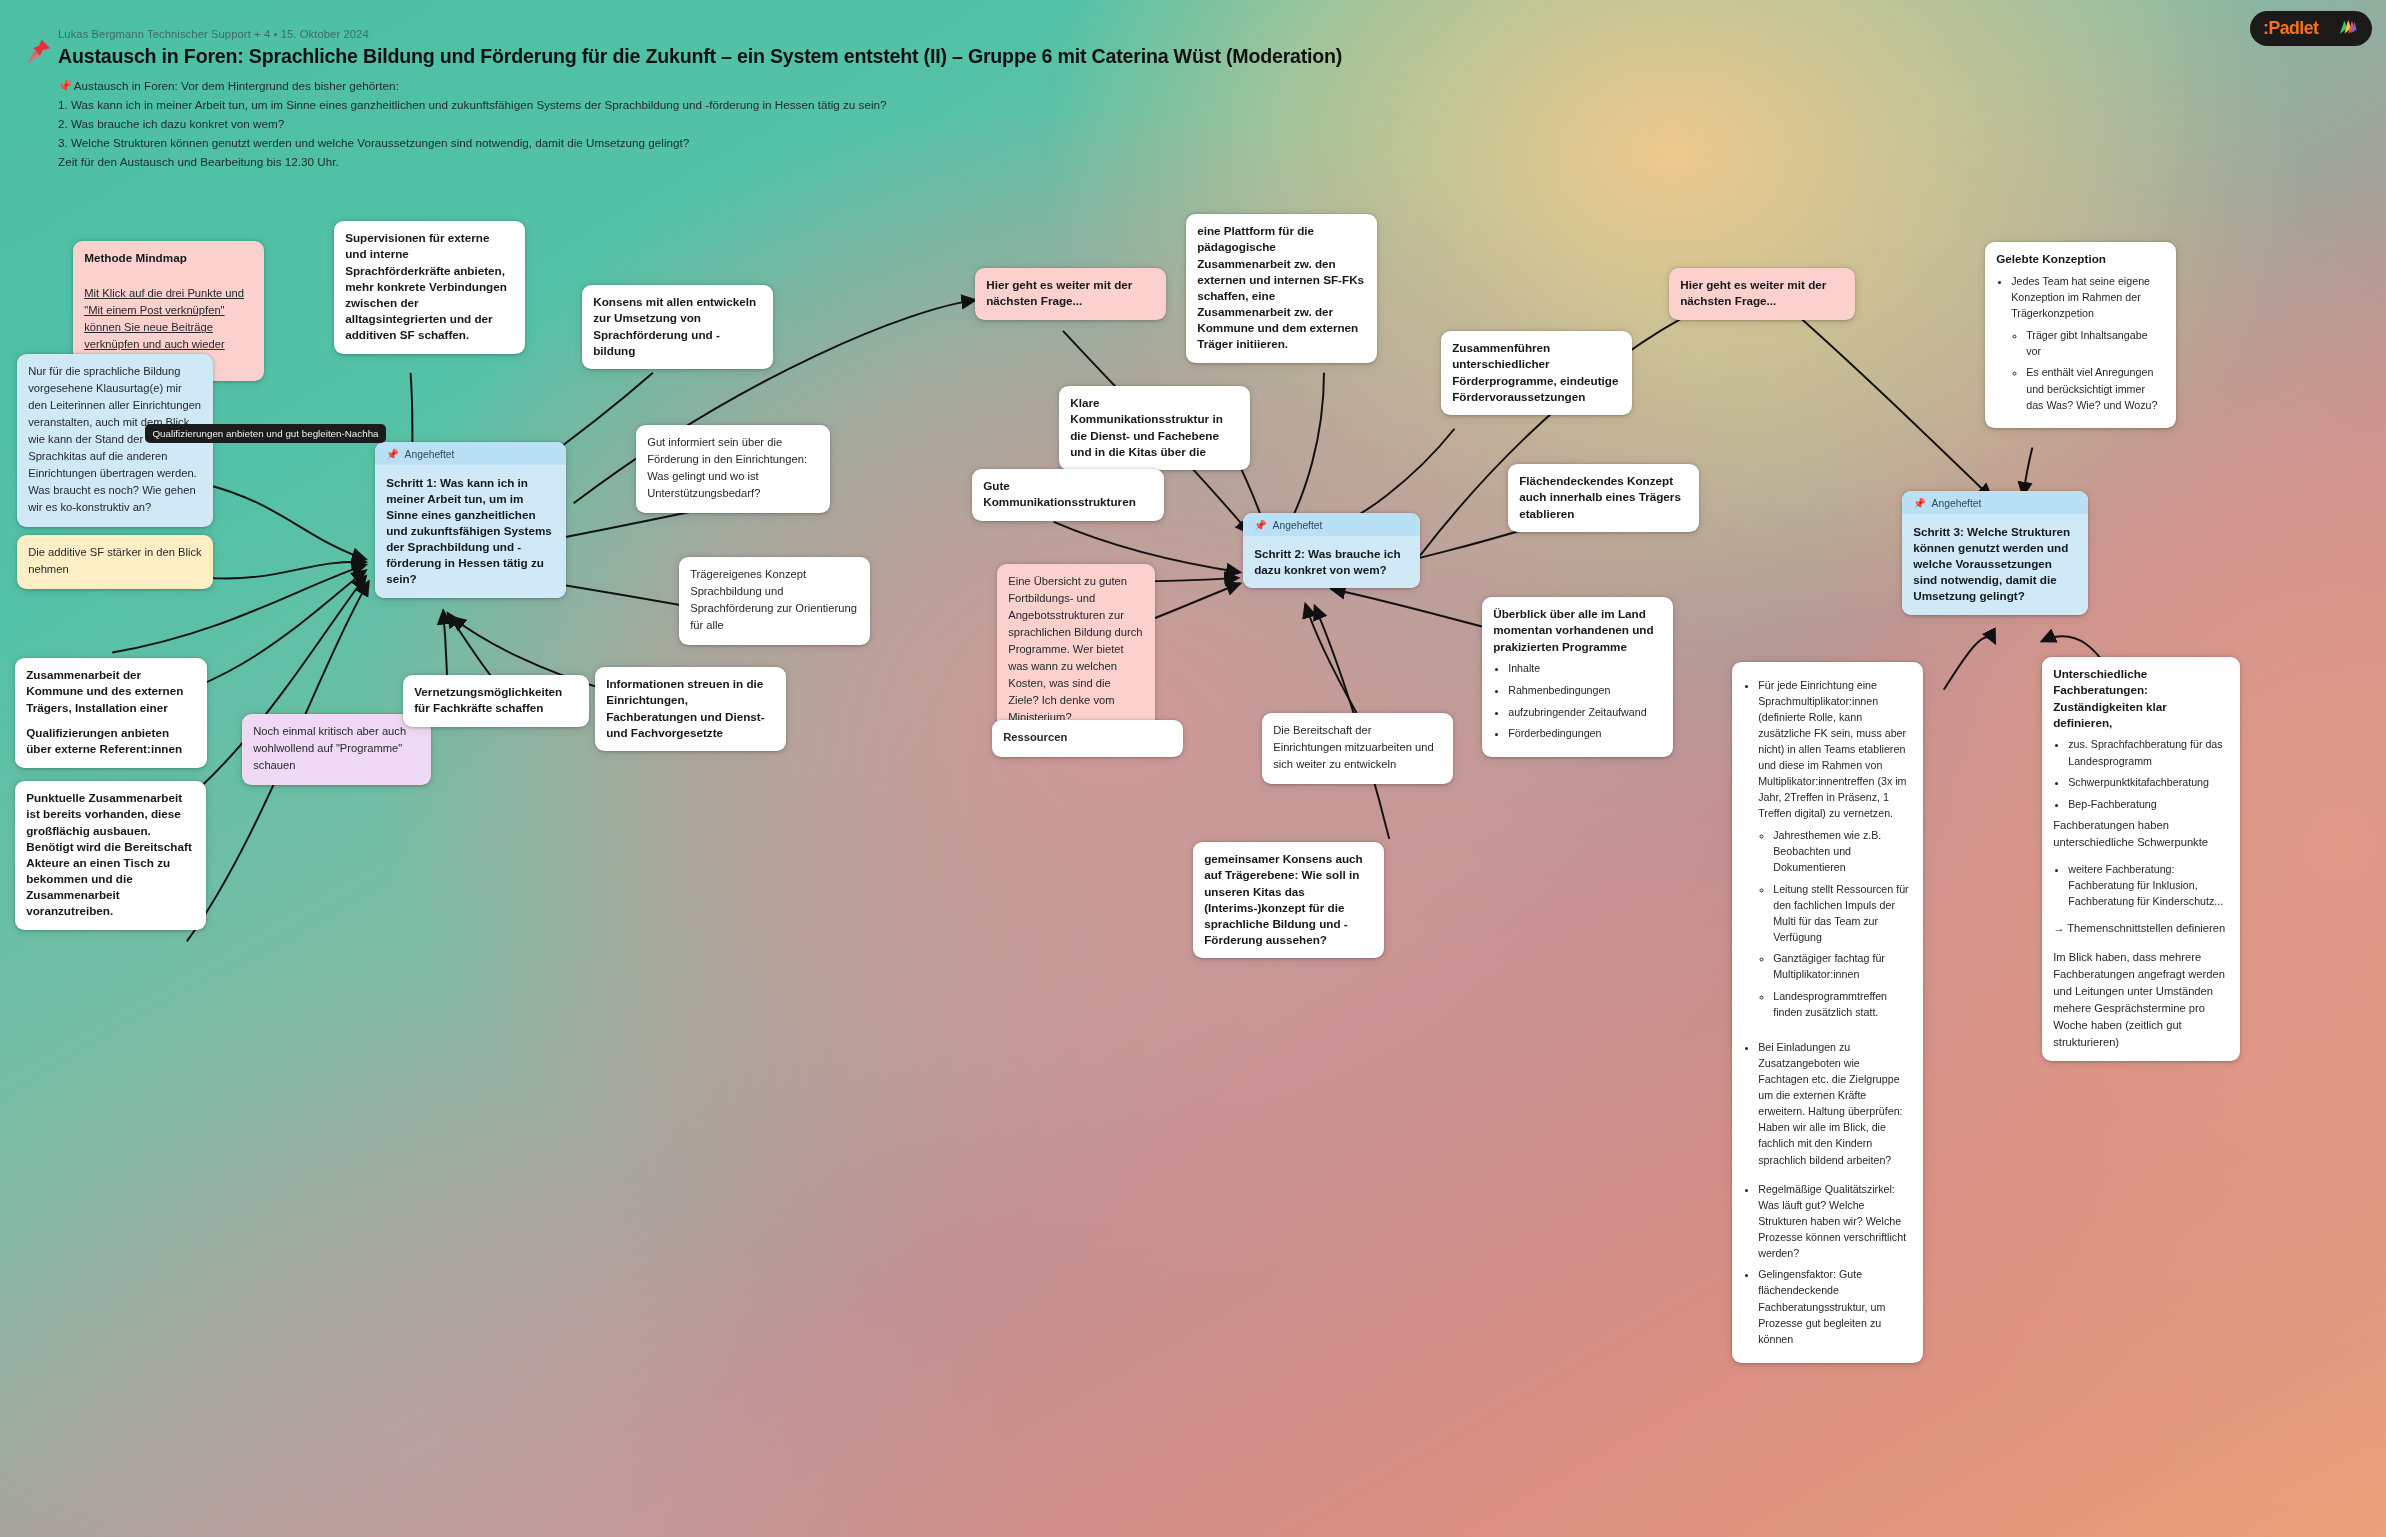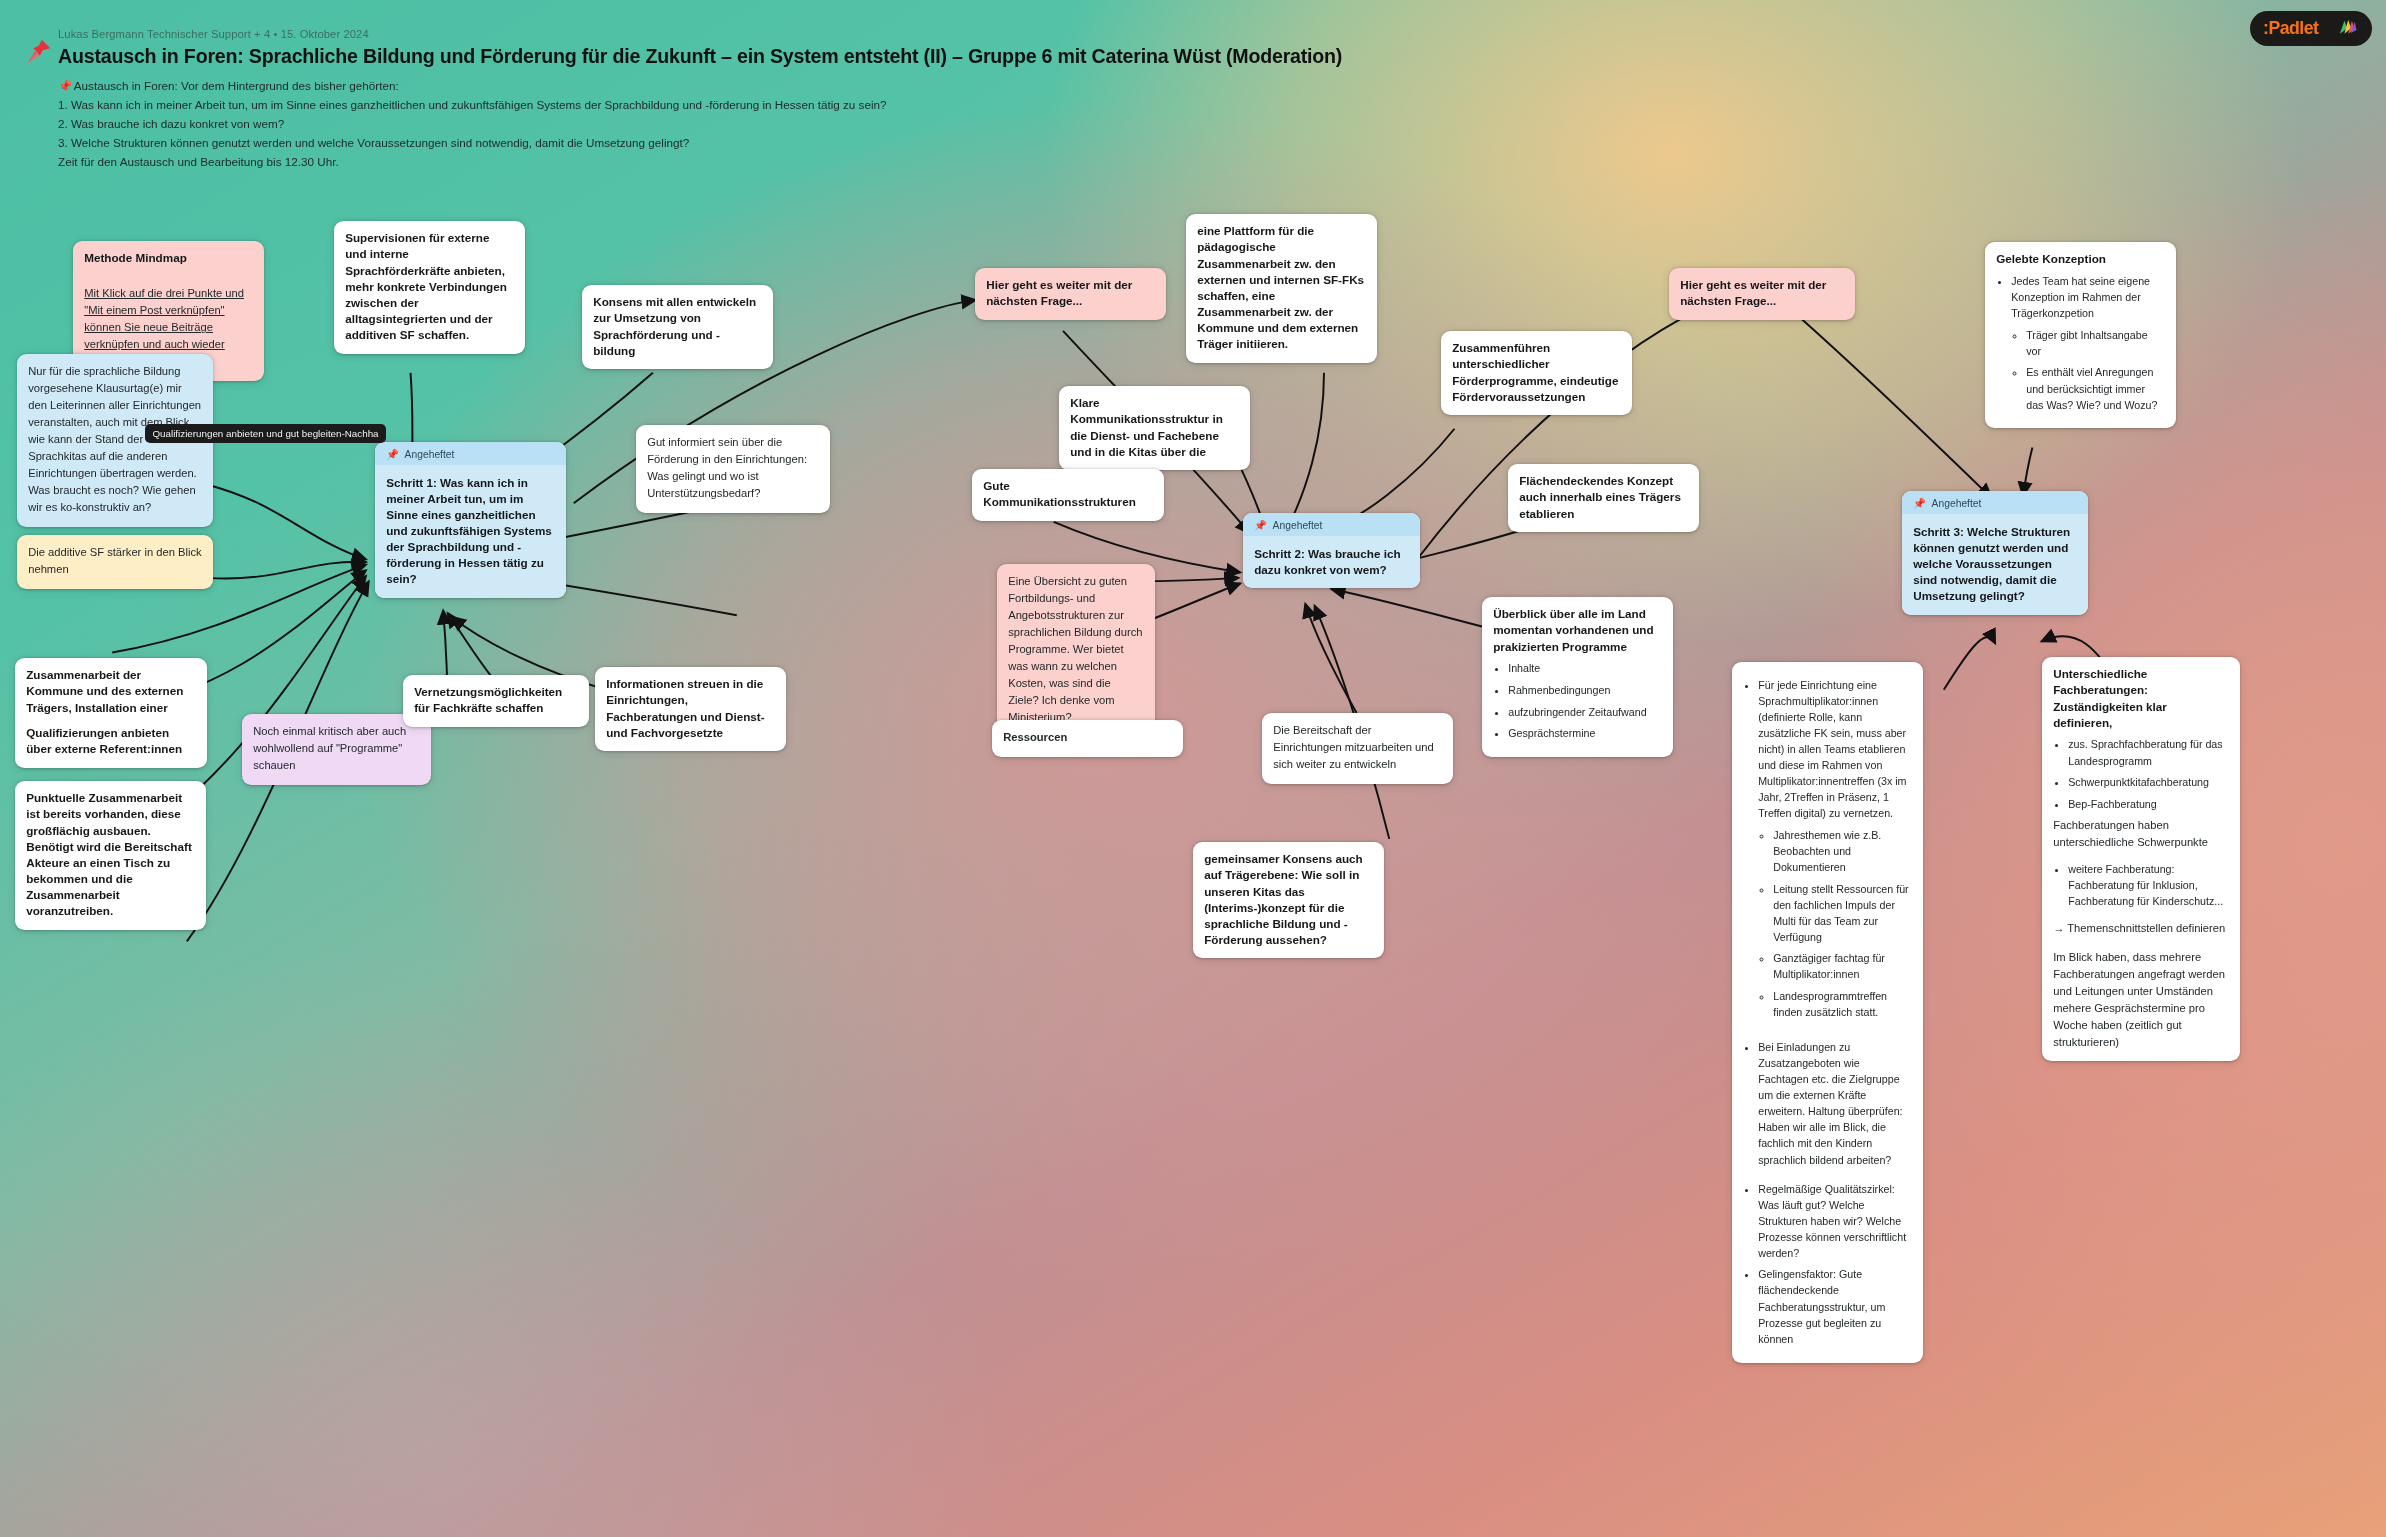--- a/index.html
+++ b/index.html
@@ -204,20 +204,25 @@
         <div class="ttl">Konsens mit allen entwickeln zur Umsetzung von Sprachförderung und -bildung</div>
       </div>
   </div>
 
   <div class="card c-white" style="left:636px; top:425px; width:194px;">
     <div class="body">
         <div class="txt">Gut informiert sein über die Förderung in den Einrichtungen: Was gelingt und wo ist Unterstützungsbedarf?</div>
       </div>
   </div>
 
+  <div class="card c-white" style="left:679px; top:557px; width:191px;">
+    <div class="body">
+        <div class="txt">Trägereigenes Konzept Sprachbildung und Sprachförderung zur Orientierung für alle</div>
+      </div>
+  </div>
 
   <div class="card" style="left:375px; top:442px; width:191px;">
     <div class="pinbar">
       <span class="pi">📌</span>
       <span>Angeheftet</span>
     </div>
     <div class="body pinned-body">
         <div class="ttl">Schritt 1: Was kann ich in meiner Arbeit tun, um im Sinne eines ganzheitlichen und zukunftsfähigen Systems der Sprachbildung und -förderung in Hessen tätig zu sein?</div>
       </div>
   </div>
@@ -310,21 +315,21 @@
       </div>
   </div>
 
   <div class="card c-white" style="left:1482px; top:597px; width:191px;">
     <div class="body">
       <div class="ttl">Überblick über alle im Land momentan vorhandenen und prakizierten Programme</div>
       <ul>
         <li>Inhalte</li>
         <li>Rahmenbedingungen</li>
         <li>aufzubringender Zeitaufwand</li>
-        <li>Gesprächstermine</li>
+        <li>Förderbedingungen</li>
       </ul>
     </div>
   </div>
 
   <div class="card c-pink" style="left:1669px; top:268px; width:186px;">
     <div class="body">
         <div class="ttl">Hier geht es weiter mit der nächsten Frage...</div>
       </div>
   </div>
 

